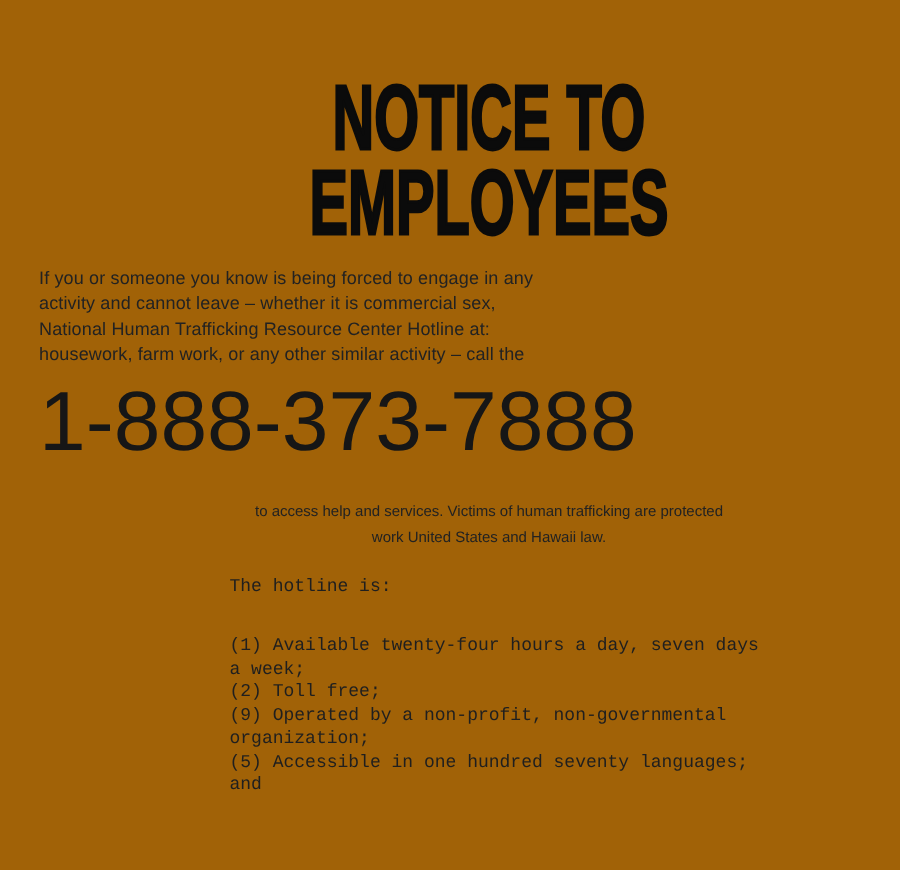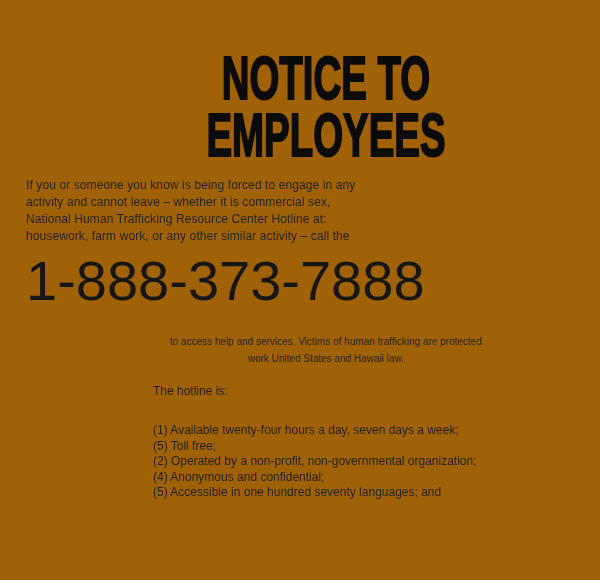--- a/index.html
+++ b/index.html
@@ -49,20 +49,21 @@
     text-align: center;
     font-size: 10px;
     line-height: 17px;
     color: #222222;
   }
   .hotline {
     margin: 16px 0 0 127px;
     width: 358px;
     font-size: 12px;
     color: #1f1f1f;
+    font-family: Liberation Mono, monospace;
   }
   .hotline-heading {
     line-height: 16px;
   }
   .hotline-items {
     margin-top: 24px;
   }
   .hotline-item {
     line-height: 15.5px;
   }
@@ -94,21 +95,20 @@
 
   <div class="subtext">
     <div>to access help and services. Victims of human trafficking are protected</div>
     <div>work United States and Hawaii law.</div>
   </div>
 
   <div class="hotline">
     <div class="hotline-heading">The hotline is:</div>
     <div class="hotline-items">
       <div class="hotline-item">(1) Available twenty-four hours a day, seven days a week;</div>
-      <div class="hotline-item">(5) Toll free;</div>
-      <div class="hotline-item">(2) Operated by a non-profit, non-governmental organization;</div>
-      <div class="hotline-item">(4) Anonymous and confidential;</div>
+      <div class="hotline-item">(2) Toll free;</div>
+      <div class="hotline-item">(9) Operated by a non-profit, non-governmental organization;</div>
       <div class="hotline-item">(5) Accessible in one hundred seventy languages; and</div>
     </div>
   </div>
 
 
 </div>
 
 </body></html>

